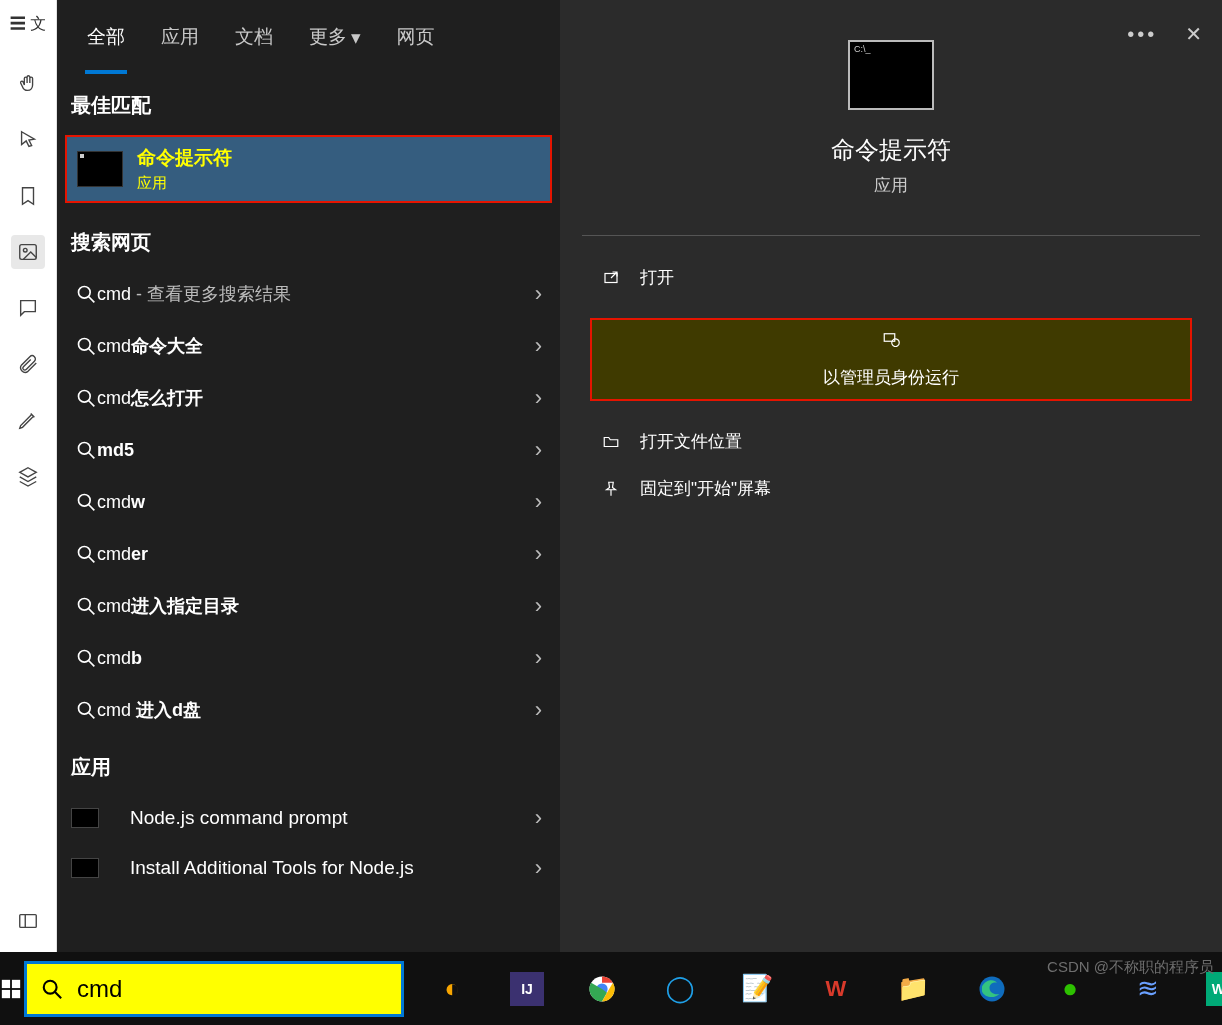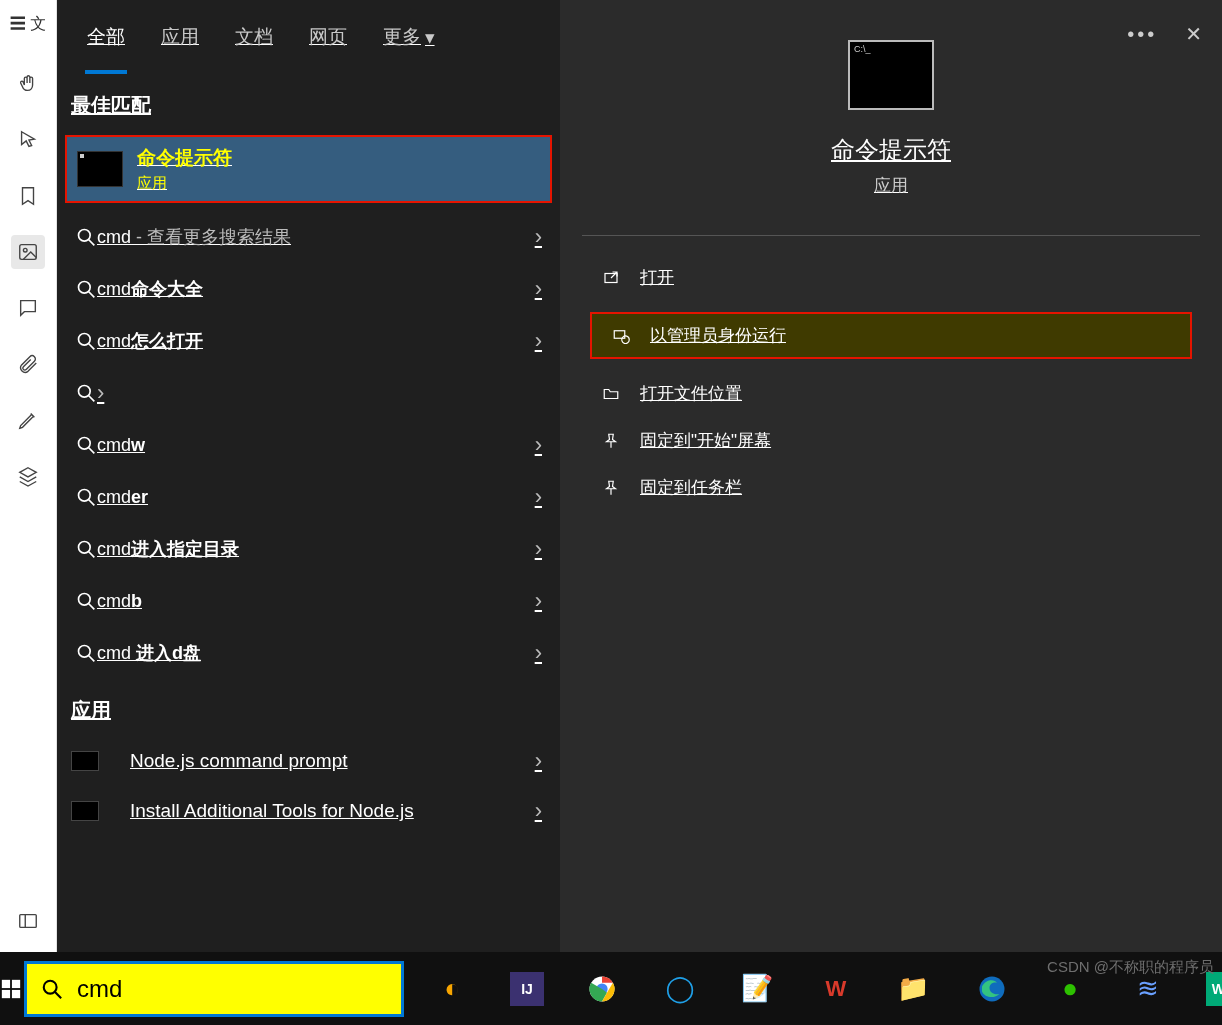--- a/index.html
+++ b/index.html
@@ -5,21 +5,21 @@
   * { margin:0; padding:0; box-sizing:border-box; font-family:"Segoe UI","Microsoft YaHei",sans-serif; }
   body { width:1222px; height:1025px; background:#f4f4f4; overflow:hidden; position:relative; }
 
   .left-strip { position:absolute; left:0; top:0; width:57px; height:952px; background:#ffffff; border-right:1px solid #e3e3e3; display:flex; flex-direction:column; align-items:center; padding-top:10px; gap:22px; }
   .left-strip .top-label { font-size:16px; color:#333; padding:4px 0 10px 0; }
   .strip-icon { width:34px; height:34px; display:flex; align-items:center; justify-content:center; font-size:20px; color:#444; border-radius:4px; cursor:pointer; }
   .strip-icon.sel { background:#e8e8e8; }
   .strip-icon.bottom { margin-top:auto; margin-bottom:14px; }
   .strip-icon svg { width:22px; height:22px; stroke:#444; fill:none; stroke-width:1.5; }
 
-  .search-panel { position:absolute; left:57px; top:0; width:1165px; height:968px; background:#8b5cf6; color:#fff; display:flex;text-decoration:underline; }
+  .search-panel { position:absolute; left:57px; top:0; width:1165px; height:968px; background:#8b5cf6; color:#fff; display:flex; }
   .sp-left { width:503px; display:flex; flex-direction:column; background:#1f1f1f; }
   .sp-right { flex:1; background:#2b2b2b; display:flex; flex-direction:column; position:relative; }
 
   .tabs { display:flex; align-items:center; height:74px; padding:0 12px; }
   .tab { padding:0 18px; height:74px; display:flex; align-items:center; font-size:19px; color:#c8c8c8; cursor:pointer; position:relative; }
   .tab.active { color:#fff; }
   .tab.active::after { content:""; position:absolute; left:16px; right:16px; bottom:0; height:4px; background:#0078d4; }
   .more-chev { margin-left:4px; }
   .tab-tools { position:absolute; right:20px; top:22px; display:flex; gap:28px; align-items:center; color:#ccc; font-size:22px; }
   .ellipsis { letter-spacing:3px; font-size:20px; cursor:pointer; }
@@ -50,21 +50,21 @@
   .preview-top { display:flex; flex-direction:column; align-items:center; padding:40px 20px 20px 20px; }
   .preview-icon { width:86px; height:70px; background:#000; border:2px solid #bbb; position:relative; }
   .preview-icon::before { content:"C:\\_"; position:absolute; left:4px; top:2px; font-size:9px; color:#ccc; }
   .preview-title { font-size:24px; margin-top:24px; color:#fff; }
   .preview-sub { font-size:17px; color:#ccc; margin-top:8px; }
   .preview-divider { height:1px; background:#555; margin:18px 22px 8px 22px; }
   .actions { display:flex; flex-direction:column; padding:10px 0 0 0; }
   .action { display:flex; align-items:center; gap:18px; padding:12px 40px; font-size:17px; color:#fff; cursor:pointer; }
   .action .aicon { width:22px; display:flex; justify-content:center; }
   .action .aicon svg { width:18px; height:18px; stroke:#fff; fill:none; stroke-width:1.6; }
-  .action.hl { margin:11px 30px; border:2px solid #e51400; background:#3f3a00; padding:10px 18px; }
+  .action.hl { margin:17px 30px; border:2px solid #e51400; background:#3f3a00; padding:10px 18px;flex-direction:column; }
 
   .taskbar { position:absolute; left:0; bottom:0; width:1222px; height:73px; background:#101010; display:flex; align-items:center; }
   .start-btn { width:57px; height:73px; display:flex; align-items:center; justify-content:center; cursor:pointer; }
   .start-btn svg { width:22px; height:22px; fill:#fff; }
   .search-box { width:416px; height:56px; margin-left:2px; border:3px solid #0078d4; background:#ffff00; display:flex; align-items:center; padding:0 14px; gap:14px; }
   .search-box svg { width:22px; height:22px; stroke:#000; stroke-width:2.3; fill:none; }
   .search-box input { border:none; outline:none; background:transparent; font-size:24px; color:#000; flex:1; font-family:inherit; }
   .tb-icons { display:flex; align-items:center; gap:38px; margin-left:28px; }
   .tb-icon { width:40px; height:40px; display:flex; align-items:center; justify-content:center; font-size:26px; cursor:pointer; }
   .watermark { position:absolute; right:8px; bottom:48px; color:#6e6e6e; font-size:15px; pointer-events:none; }
@@ -124,36 +124,37 @@
     </div>
 </div>
 
 <div class="search-panel">
   <div class="sp-left">
 
     <div class="tabs">
       <div class="tab active">全部</div>
       <div class="tab">应用</div>
       <div class="tab">文档</div>
-      <div class="tab">网页</div>
       <div class="tab">
           <span>更多</span>
           <span class="more-chev">▾</span>
         </div>
+      <div class="tab">网页</div>
     </div>
 
     <div class="section-hdr">最佳匹配</div>
     <div class="best-match">
       <div class="bm-icon"></div>
       <div class="bm-text">
         <div class="t1">命令提示符</div>
         <div class="t2">应用</div>
       </div>
     </div>
 
+    <div class="section-hdr">搜索网页</div>
     <div class="result-list" id="web-list">
         <div class="result-item">
           <span class="ri-icon">
             <svg viewBox="0 0 24 24">
               <circle cx="10" cy="10" r="7"></circle>
               <line x1="15" y1="15" x2="22" y2="22"></line>
             </svg>
           </span>
           <span class="ri-label"><span class="pre">cmd</span><span class="bold"></span><span class="suffix"> - 查看更多搜索结果</span></span>
           <span class="ri-chevron">›</span>
@@ -178,20 +179,21 @@
           <span class="ri-label"><span class="pre">cmd</span><span class="bold">怎么打开</span><span class="suffix"></span></span>
           <span class="ri-chevron">›</span>
         </div>
         <div class="result-item">
           <span class="ri-icon">
             <svg viewBox="0 0 24 24">
               <circle cx="10" cy="10" r="7"></circle>
               <line x1="15" y1="15" x2="22" y2="22"></line>
             </svg>
           </span>
+          <span class="ri-label"><span class="pre"></span><span class="bold">md5</span><span class="suffix"></span></span>
           <span class="ri-chevron">›</span>
         </div>
         <div class="result-item">
           <span class="ri-icon">
             <svg viewBox="0 0 24 24">
               <circle cx="10" cy="10" r="7"></circle>
               <line x1="15" y1="15" x2="22" y2="22"></line>
             </svg>
           </span>
           <span class="ri-label"><span class="pre">cmd</span><span class="bold">w</span><span class="suffix"></span></span>
@@ -293,29 +295,20 @@
           <span>打开文件位置</span>
         </div>
         <div class="action">
           <span class="aicon">
             <svg viewBox="0 0 24 24">
               <path d="M9 3h6l-1 7 4 3H6l4-3z"></path>
               <line x1="12" y1="13" x2="12" y2="21"></line>
             </svg>
           </span>
           <span>固定到"开始"屏幕</span>
-        </div>
-        <div class="action">
-          <span class="aicon">
-            <svg viewBox="0 0 24 24">
-              <path d="M9 3h6l-1 7 4 3H6l4-3z"></path>
-              <line x1="12" y1="13" x2="12" y2="21"></line>
-            </svg>
-          </span>
-          <span>固定到任务栏</span>
         </div>
       </div>
   </div>
 </div>
 
 <div class="taskbar">
   <div class="start-btn">
     <svg viewBox="0 0 24 24">
         <rect x="2" y="2" width="9" height="9"></rect>
         <rect x="13" y="2" width="9" height="9"></rect>

